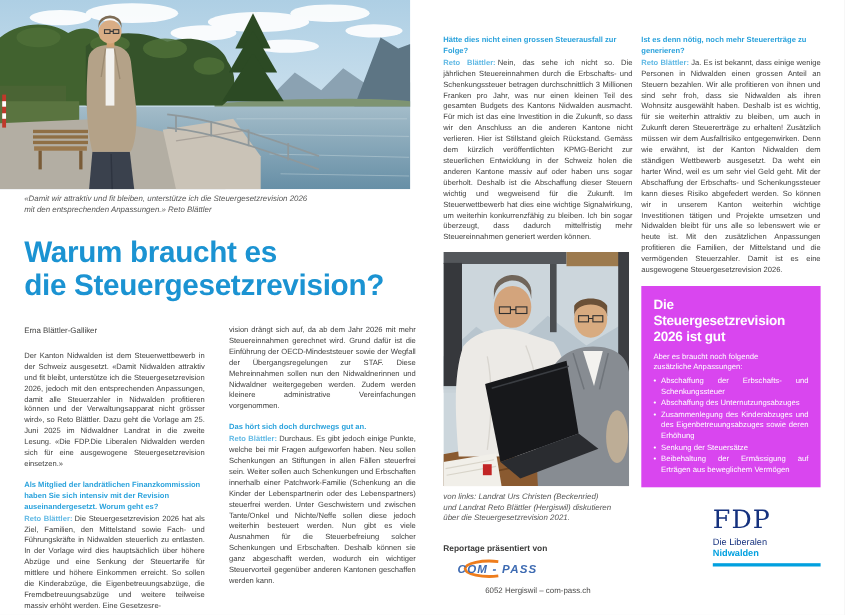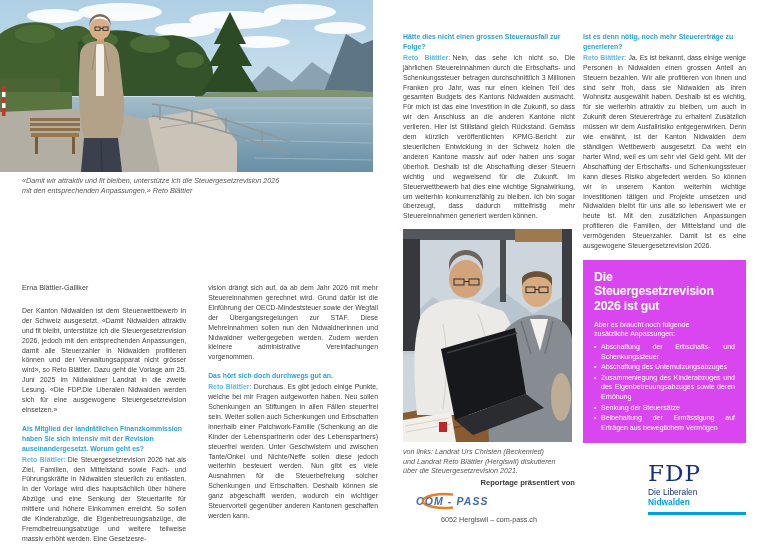--- a/index.html
+++ b/index.html
@@ -10,34 +10,34 @@
   .hero{left:0;top:0;width:373px;height:172px;overflow:hidden;}
   .hero svg{display:block;}
   .caption{font-style:italic;font-size:7.2px;line-height:9.6px;color:#575756;white-space:pre-line;}
   .cap1{left:22px;top:176px;width:350px;}
   .headline{left:22px;top:197px;width:356px;font-weight:bold;font-size:27px;line-height:29.5px;
             color:#1b93d2;white-space:pre-line;letter-spacing:-0.3px;}
   .subhead{left:22px;top:260px;width:356px;font-weight:bold;font-size:8.8px;line-height:12.2px;
            color:#1b93d2;white-space:pre-line;}
   
   .body-txt{font-size:6.9px;line-height:9.9px;text-align:justify;}
-  .cols-left{left:22px;top:283px;width:356px;display:flex;gap:22px;}
+  .cols-left{left:22px;top:296px;width:356px;display:flex;gap:22px;}
   .colw1{width:172px;} .colw2{width:178px;}
   .byline{font-size:7.2px;margin:0 0 13px 0;text-align:left;}
   p{margin:0;}
   .q{color:#2aa2dc;font-weight:bold;margin:9px 0 1px 0;text-align:left;}
   .q.first{margin-top:0;}
   .speaker{color:#5fb8e4;font-weight:bold;padding-right:2px;}
   .col3{left:403px;top:32px;width:172px;}
   .col4{left:583px;top:32px;width:163px;}
   
   .photo2{width:169px;height:213px;margin-top:8px;overflow:hidden;}
   .cap2{margin-top:5px;}
   
-  .sponsor-label{margin-top:2px;font-size:7.6px;font-weight:bold;color:#3a3a39;text-align:right;}
+  .sponsor-label{margin-top:18px;font-size:7.6px;font-weight:bold;color:#3a3a39;text-align:left;}
   .sponsor-logo{margin-top:4px;width:112px;height:18px;}
   .sponsor-addr{margin-top:2px;font-size:7.2px;color:#4a4a49;text-align:center;}
   
   .infobox{margin-top:9px;background:#d946ef;color:#fff;padding:10px 11px 11px 11px;box-sizing:border-box;width:163px;}
   .infobox h3{margin:0 0 7px 0;font-size:12.3px;line-height:14.3px;white-space:pre-line;letter-spacing:-0.2px;}
   .infobox .ib-intro{font-size:7px;line-height:9.6px;white-space:pre-line;margin-bottom:3px;}
   .infobox ul{margin:0;padding:0;list-style:none;font-size:7px;line-height:9.6px;}
   .infobox li{padding-left:7px;position:relative;margin-top:1px;}
   .infobox li .blt{position:absolute;left:0;top:0;}
   
@@ -144,20 +144,22 @@
             <rect x="103" y="27" width="5" height="3.4"></rect>
           <line x1="100" y1="28.5" x2="103" y2="28.5"></line>
         </g>
       </g>
     </svg>
   </div>
 
   <div class="abs caption cap1">«Damit wir attraktiv und fit bleiben, unterstütze ich die Steuergesetzrevision 2026
 mit den entsprechenden Anpassungen.» Reto Blättler</div>
 
+  <h1 class="abs headline">Warum braucht es
+die Steuergesetzrevision?</h1>
 
   <div class="abs cols-left">
     <div class="colw1 body-txt">
       <div class="byline">Erna Blättler-Galliker</div>
       <p>Der Kanton Nidwalden ist dem Steuerwettbewerb in der Schweiz ausgesetzt. «Damit Nidwalden attraktiv und fit bleibt, unterstütze ich die Steuergesetzrevision 2026, jedoch mit den entsprechenden Anpassungen, damit alle Steuerzahler in Nidwalden profitieren können und der Verwaltungsapparat nicht grösser wird», so Reto Blättler. Dazu geht die Vorlage am 25. Juni 2025 im Nidwaldner Landrat in die zweite Lesung. «Die FDP.Die Liberalen Nidwalden werden sich für eine ausgewogene Steuergesetzrevision einsetzen.»</p>
       <p class="q">Als Mitglied der landrätlichen Finanzkommission haben Sie sich intensiv mit der Revision auseinandergesetzt. Worum geht es?</p>
       <p><span class="speaker">Reto Blättler:</span><span>Die Steuergesetzrevision 2026 hat als Ziel, Familien, den Mittelstand sowie Fach- und Führungskräfte in Nidwalden steuerlich zu entlasten. In der Vorlage wird dies hauptsächlich über höhere Abzüge und eine Senkung der Steuertarife für mittlere und höhere Einkommen erreicht. So sollen die Kinderabzüge, die Eigenbetreuungsabzüge, die Fremdbetreuungsabzüge und weitere teilweise massiv erhöht werden. Eine Gesetzesre-</span></p>
     </div>
     <div class="colw2 body-txt">
       <p>vision drängt sich auf, da ab dem Jahr 2026 mit mehr Steuereinnahmen gerechnet wird. Grund dafür ist die Einführung der OECD-Mindeststeuer sowie der Wegfall der Übergangsregelungen zur STAF. Diese Mehreinnahmen sollen nun den Nidwaldnerinnen und Nidwaldner weitergegeben werden. Zudem werden kleinere administrative Vereinfachungen vorgenommen.</p>

